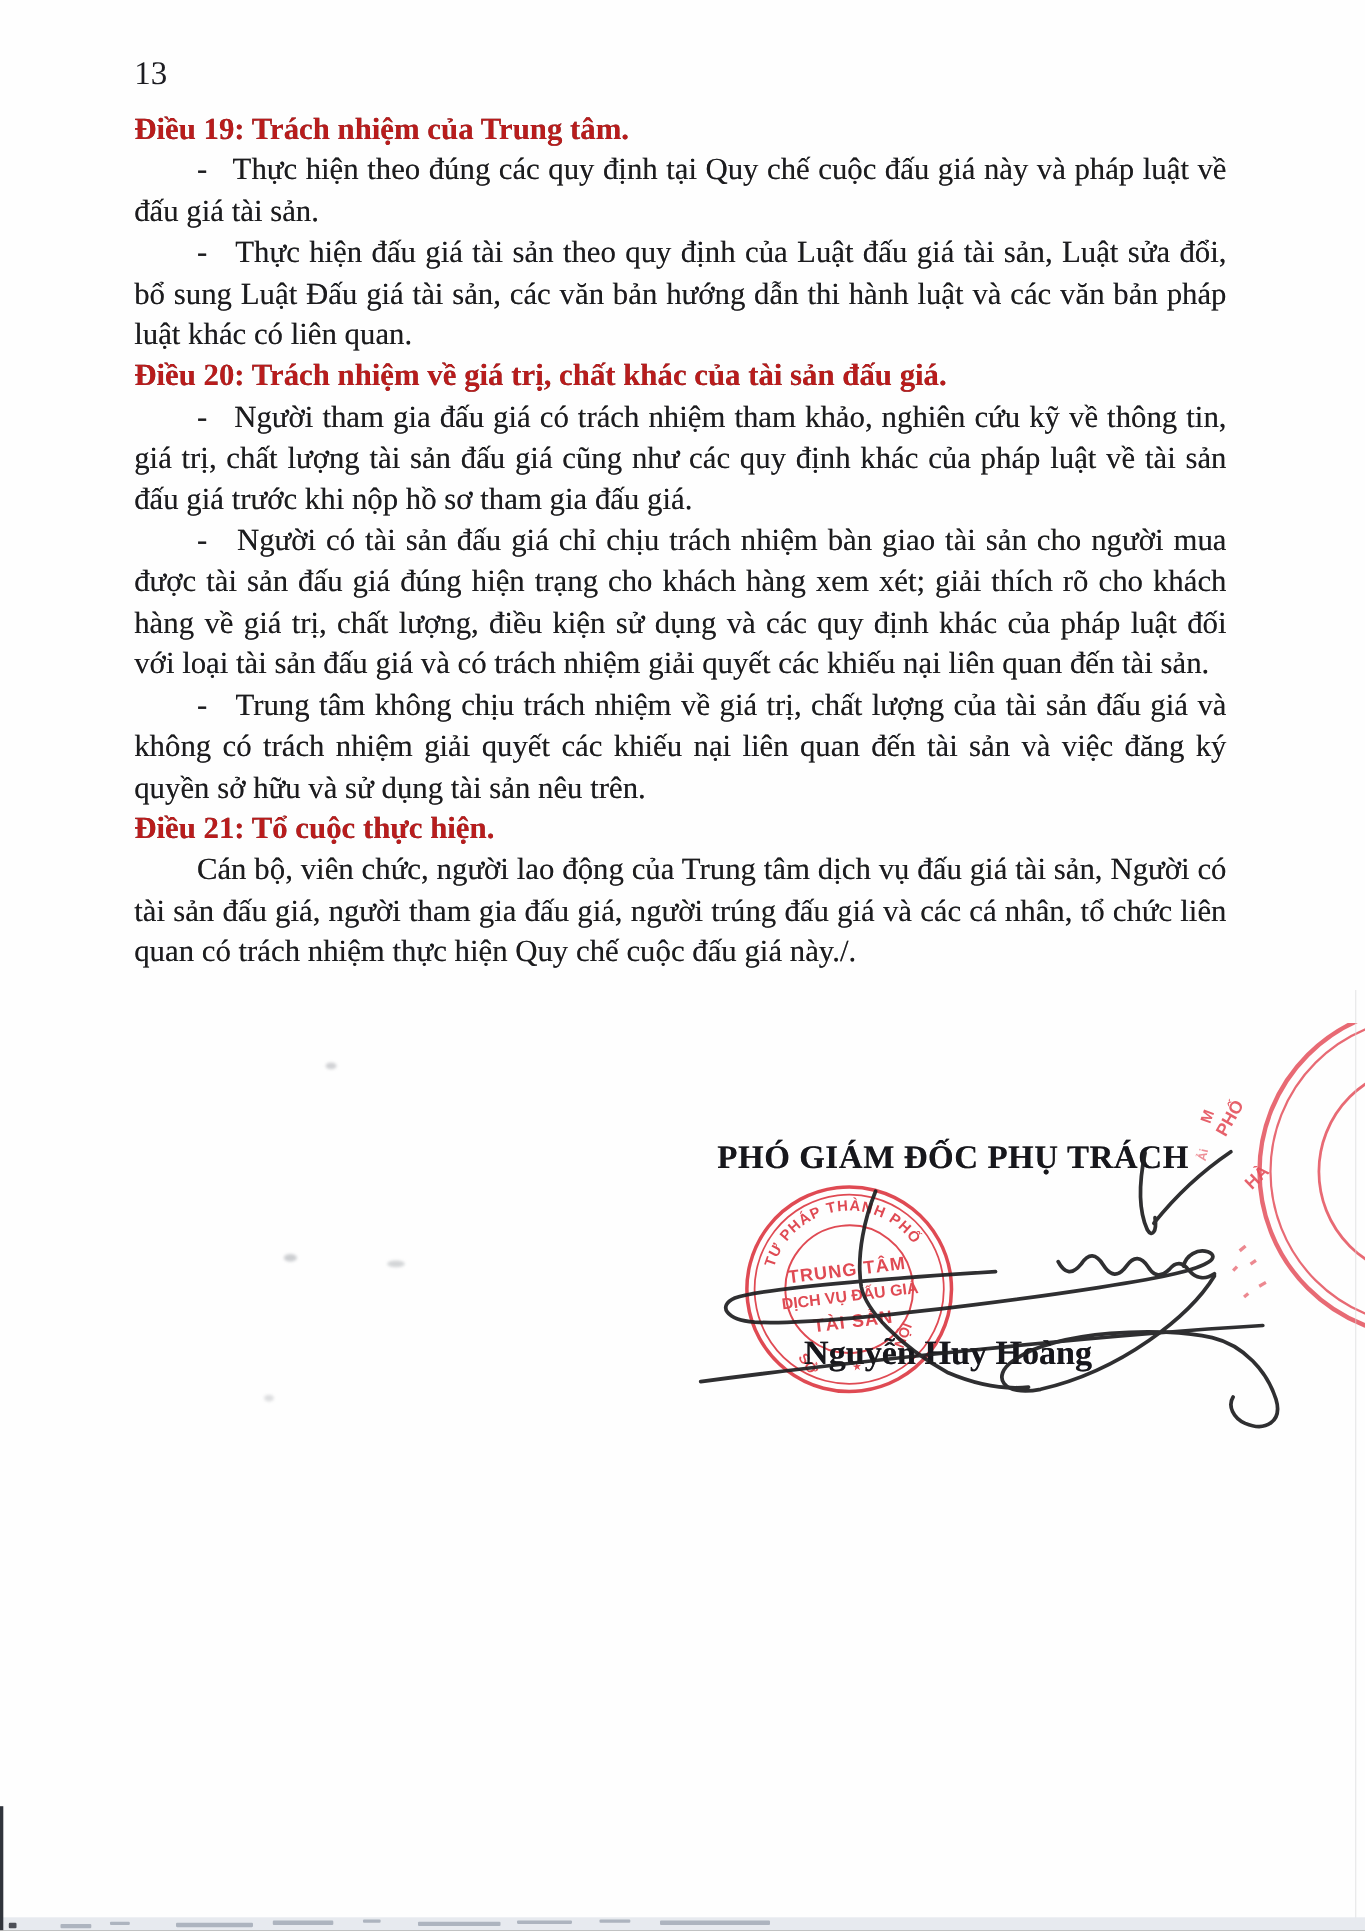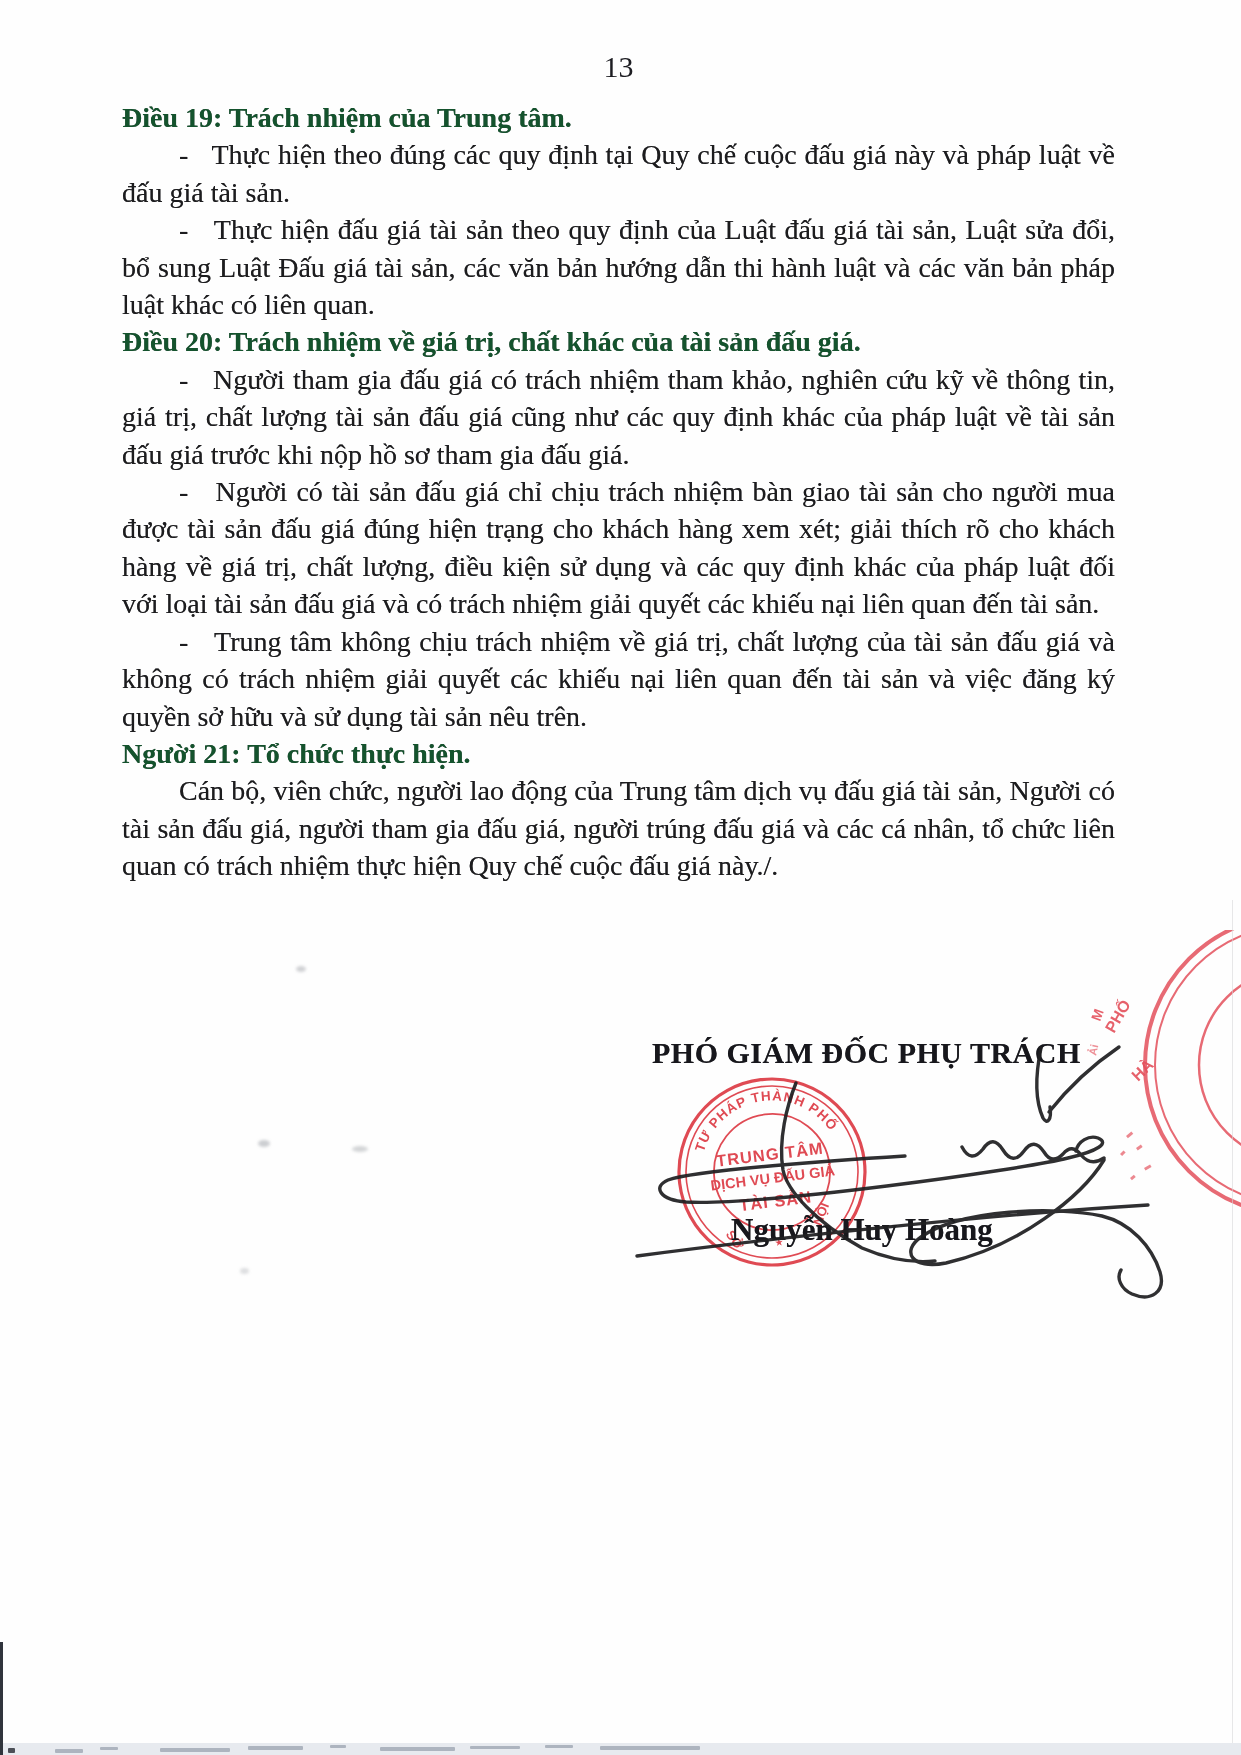--- a/index.html
+++ b/index.html
@@ -7,30 +7,30 @@
     position:relative;
     width:1241px;height:1755px;
     margin:0 auto;
     background:#fefefe;
     overflow:hidden;
     font-family:"Liberation Serif","DejaVu Serif",serif;
     color:#1c1c1e;
   }
   .page-number{
     position:absolute;left:122px;top:50px;width:993px;
-    text-align:center;font-size:30px;color:#1d1d22;
+    text-align:left;font-size:30px;color:#1d1d22;
   }
   .content{
     position:absolute;left:122px;top:99px;width:993px;
     font-size:28px;line-height:37.4px;
     text-shadow:0 0 .5px rgba(10,10,15,.6);
   }
   .para{margin:0;text-align:justify;}
   .dash,.indent{text-indent:57px;}
-  .heading{font-weight:bold;color:#14532d;}
+  .heading{font-weight:bold;color:#b91c1c;}
   .sig-title{
     position:absolute;left:652px;top:1036px;
     font-size:30px;font-weight:bold;letter-spacing:.5px;color:#17171c;
     text-shadow:0 0 .5px rgba(10,10,15,.6);
     z-index:3;
   }
   .sig-name{
     position:absolute;left:731px;top:1212px;
     font-size:31px;font-weight:bold;color:#17171c;
     text-shadow:0 0 .5px rgba(10,10,15,.6);
@@ -63,21 +63,21 @@
   <div class="page-number">13</div>
 
   <div class="content">
     <p class="para heading">Điều 19: Trách nhiệm của Trung tâm.</p>
     <p class="para dash">-&nbsp;&nbsp;&nbsp;Thực hiện theo đúng các quy định tại Quy chế cuộc đấu giá này và pháp luật về đấu giá tài sản.</p>
     <p class="para dash">-&nbsp;&nbsp;&nbsp;Thực hiện đấu giá tài sản theo quy định của Luật đấu giá tài sản, Luật sửa đổi, bổ sung Luật Đấu giá tài sản, các văn bản hướng dẫn thi hành luật và các văn bản pháp luật khác có liên quan.</p>
     <p class="para heading">Điều 20: Trách nhiệm về giá trị, chất khác của tài sản đấu giá.</p>
     <p class="para dash">-&nbsp;&nbsp;&nbsp;Người tham gia đấu giá có trách nhiệm tham khảo, nghiên cứu kỹ về thông tin, giá trị, chất lượng tài sản đấu giá cũng như các quy định khác của pháp luật về tài sản đấu giá trước khi nộp hồ sơ tham gia đấu giá.</p>
     <p class="para dash">-&nbsp;&nbsp;&nbsp;Người có tài sản đấu giá chỉ chịu trách nhiệm bàn giao tài sản cho người mua được tài sản đấu giá đúng hiện trạng cho khách hàng xem xét; giải thích rõ cho khách hàng về giá trị, chất lượng, điều kiện sử dụng và các quy định khác của pháp luật đối với loại tài sản đấu giá và có trách nhiệm giải quyết các khiếu nại liên quan đến tài sản.</p>
     <p class="para dash">-&nbsp;&nbsp;&nbsp;Trung tâm không chịu trách nhiệm về giá trị, chất lượng của tài sản đấu giá và không có trách nhiệm giải quyết các khiếu nại liên quan đến tài sản và việc đăng ký quyền sở hữu và sử dụng tài sản nêu trên.</p>
-    <p class="para heading">Người 21: Tổ chức thực hiện.</p>
+    <p class="para heading">Điều 21: Tổ cuộc thực hiện.</p>
     <p class="para indent">Cán bộ, viên chức, người lao động của Trung tâm dịch vụ đấu giá tài sản, Người có tài sản đấu giá, người tham gia đấu giá, người trúng đấu giá và các cá nhân, tổ chức liên quan có trách nhiệm thực hiện Quy chế cuộc đấu giá này./.</p>
   </div>
 
   <div class="sig-title">PHÓ GIÁM ĐỐC PHỤ TRÁCH</div>
 
   <svg class="stamp-svg" width="200" height="200" viewBox="0 0 200 200">
     <g transform="rotate(-7 100 100)" stroke="#dd3b45" fill="none" opacity="0.92">
       <circle cx="100" cy="100" r="93" stroke-width="3.2"></circle>
       <circle cx="100" cy="100" r="86" stroke-width="1.6"></circle>
       <circle cx="100" cy="100" r="58" stroke-width="1.8"></circle>

